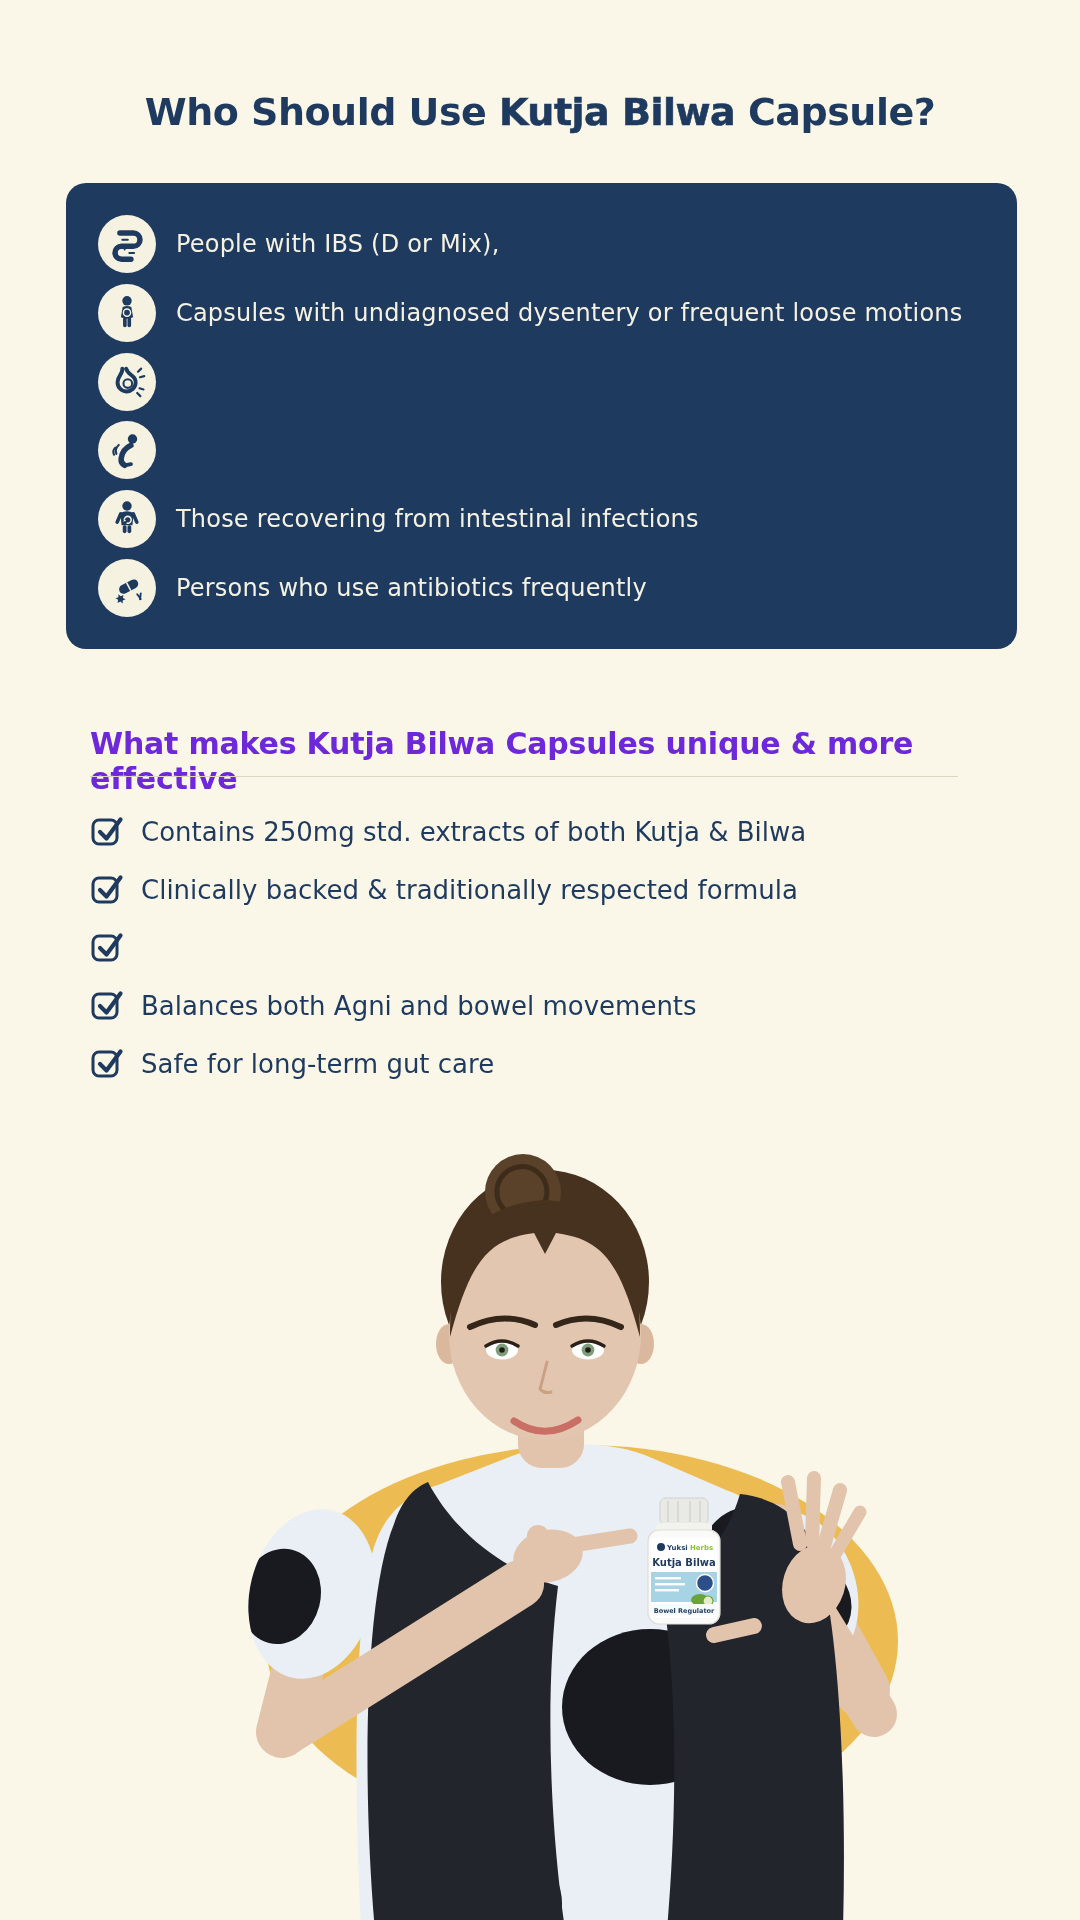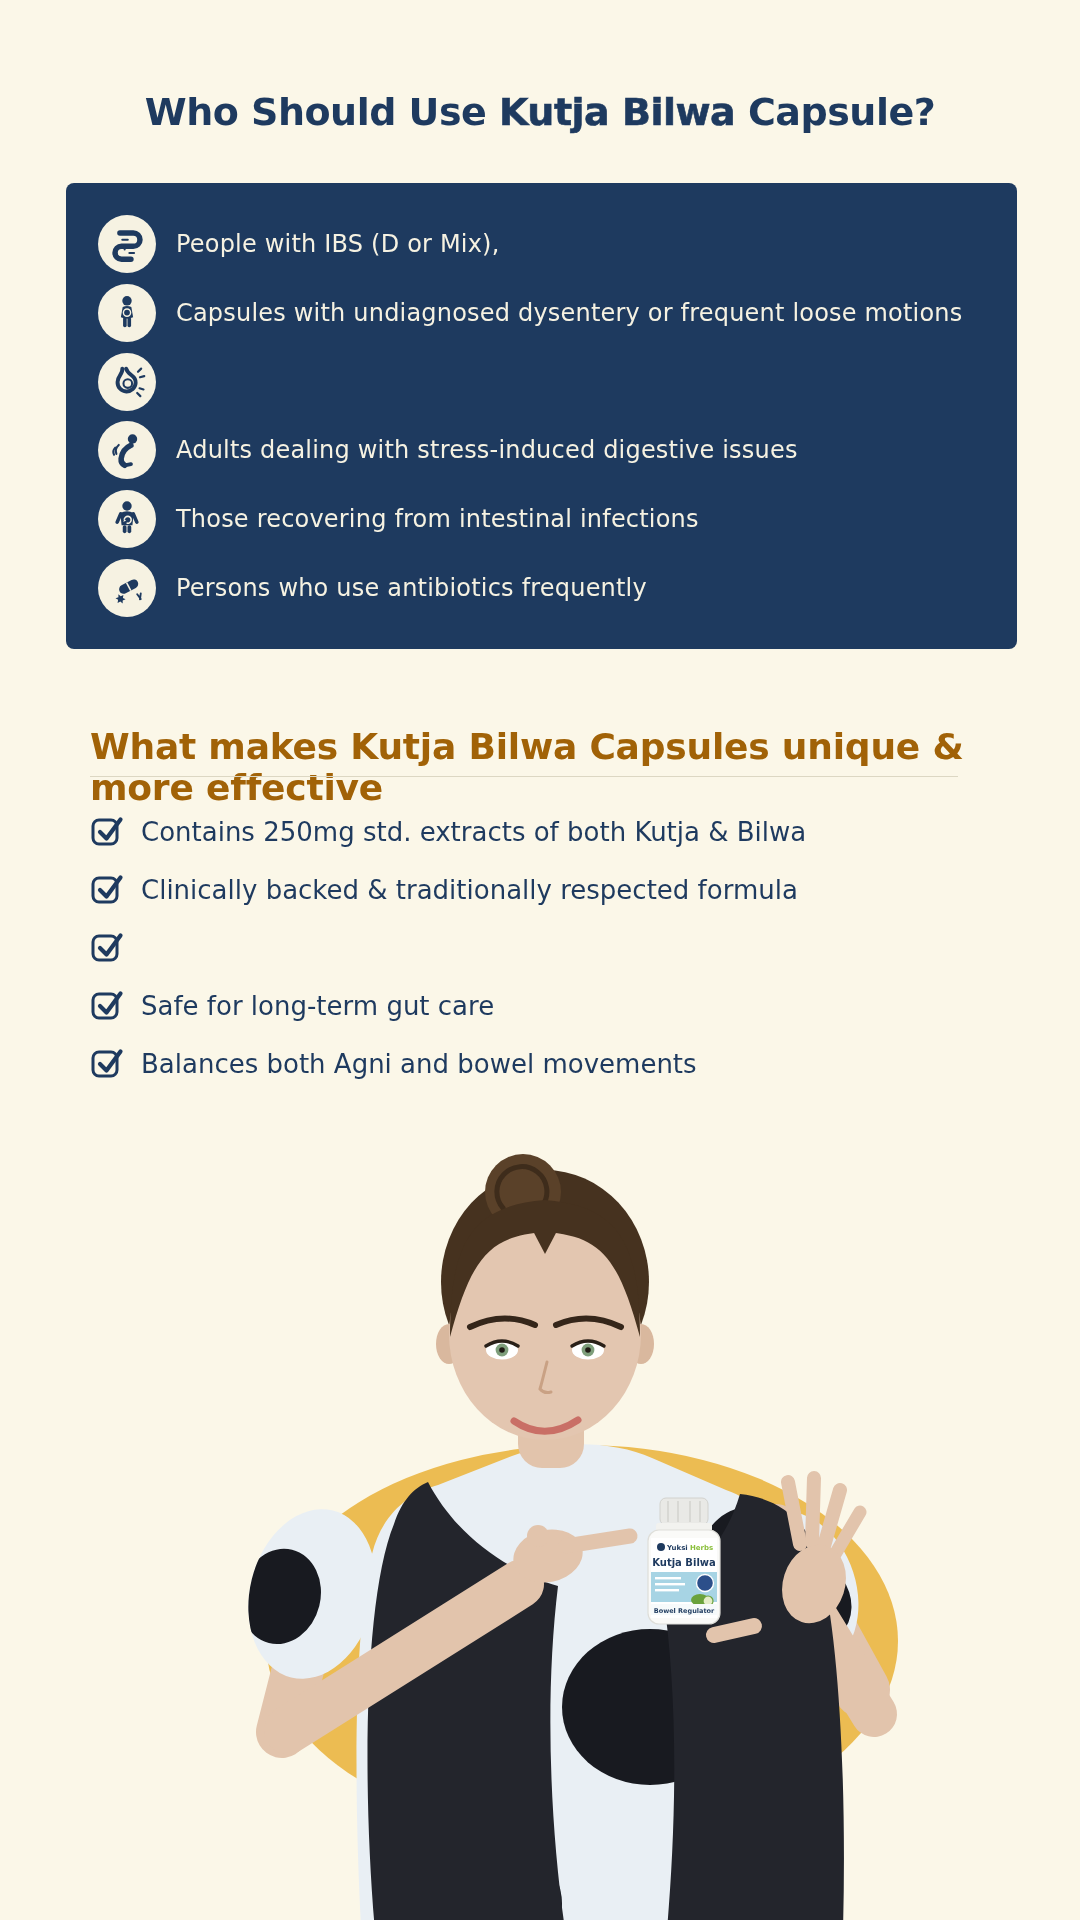--- a/index.html
+++ b/index.html
@@ -10,39 +10,39 @@
   .page-title{
     position:absolute;left:0;top:84px;width:100%;
     text-align:center;color:#1E3A5F;font-size:38px;font-weight:700;
     letter-spacing:-0.5px;
   }
   .page-title .hl{font-weight:800;-webkit-text-stroke:0.6px #1E3A5F;}
 
   
   .aud-card{
     position:absolute;left:66px;top:177px;width:951px;height:466px;
-    background:#1E3A5F;border-radius:8px;
+    background:#1E3A5F;border-radius:20px;
     box-sizing:border-box;padding:32px 40px 32px 32px;
     display:flex;flex-direction:column;justify-content:space-between;
   }
   .aud-row{display:flex;align-items:center;gap:20px;height:58px;}
   .aud-icon{
     flex:0 0 58px;width:58px;height:58px;border-radius:50%;
     background:#F6F2E2;display:flex;align-items:center;justify-content:center;
   }
   .aud-icon svg{width:44px;height:44px;display:block;}
   .aud-label{
     color:#F6F2E2;font-size:24px;font-weight:400;letter-spacing:0.2px;
     white-space:nowrap;
   }
 
   
   .feat-heading{
     position:absolute;left:90px;top:720px;width:950px;
-    color:#a16207;font-size:36px;font-weight:700;letter-spacing:-0.2px;
+    color:#6d28d9;font-size:30px;font-weight:700;letter-spacing:-0.2px;
   }
   .feat-divider{
     position:absolute;left:90px;top:770px;width:868px;height:0;
     border-top:1px solid #DCD7C3;
   }
   .feat-list{
     position:absolute;left:90px;top:798px;width:950px;
     display:flex;flex-direction:column;gap:15px;
   }
   .feat-row{display:flex;align-items:flex-end;gap:17px;height:43px;}
@@ -101,21 +101,20 @@
 
     <div class="aud-row">
       <span class="aud-icon">
         <svg viewBox="0 0 56 56">
           <circle cx="35" cy="14" r="6" fill="#1E3A5F"></circle>
           <path class="ic" stroke-width="7" d="M33 22 q-11 5 -12.5 17 q-0.5 6 4.5 8.5"></path>
           <path class="ic" stroke-width="5" d="M25 47.5 l8 -1.5"></path>
           <path class="ic" stroke-width="2.6" d="M13 25 q-4 4 -1.5 9 M17.5 21.5 q-5.5 5 -3 11.5"></path>
         </svg>
       </span>
-      <span class="aud-label">Adults dealing with stress-induced digestive issues</span>
     </div>
 
     <div class="aud-row">
 
       <span class="aud-icon">
         <svg viewBox="0 0 56 56">
           <circle cx="28" cy="11.5" r="6" fill="#1E3A5F"></circle>
           <path fill="#1E3A5F" d="M19.5 20.5 q8.5 -4.5 17 0 l-1.6 15.5 h-13.8 z"></path>
           <path class="ic" stroke-width="4.6" d="M20 21.5 l-4.5 10.5 M36 21.5 l4.5 10.5"></path>
           <rect x="22.6" y="36" width="4.8" height="10" rx="2.3" fill="#1E3A5F"></rect>
@@ -173,30 +172,30 @@
           </svg>
       </span>
     </div>
     <div class="feat-row">
       <span class="feat-check">
         <svg viewBox="0 0 34 34">
             <rect x="3" y="7" width="24" height="24" rx="6" fill="none" stroke="#1E3A5F" stroke-width="3"></rect>
             <path d="M10 19 l6.5 6.5 L30.5 6.5" fill="none" stroke="#1E3A5F" stroke-width="4.2" stroke-linecap="round" stroke-linejoin="round"></path>
           </svg>
       </span>
+      <span class="feat-label">Balances both Agni and bowel movements</span>
+    </div>
+    <div class="feat-row">
+      <span class="feat-check">
+        <svg viewBox="0 0 34 34">
+            <rect x="3" y="7" width="24" height="24" rx="6" fill="none" stroke="#1E3A5F" stroke-width="3"></rect>
+            <path d="M10 19 l6.5 6.5 L30.5 6.5" fill="none" stroke="#1E3A5F" stroke-width="4.2" stroke-linecap="round" stroke-linejoin="round"></path>
+          </svg>
+      </span>
       <span class="feat-label">Safe for long-term gut care</span>
-    </div>
-    <div class="feat-row">
-      <span class="feat-check">
-        <svg viewBox="0 0 34 34">
-            <rect x="3" y="7" width="24" height="24" rx="6" fill="none" stroke="#1E3A5F" stroke-width="3"></rect>
-            <path d="M10 19 l6.5 6.5 L30.5 6.5" fill="none" stroke="#1E3A5F" stroke-width="4.2" stroke-linecap="round" stroke-linejoin="round"></path>
-          </svg>
-      </span>
-      <span class="feat-label">Balances both Agni and bowel movements</span>
     </div>
   </div>
 
   <div class="scene">
     <svg viewBox="150 1080 880 840">
 
       <ellipse cx="582" cy="1599" rx="316" ry="196" fill="#ECBC52"></ellipse>
 
       <g>
         <path d="M363 1920 C 352 1740 355 1580 372 1512 C 382 1472 408 1452 438 1443

